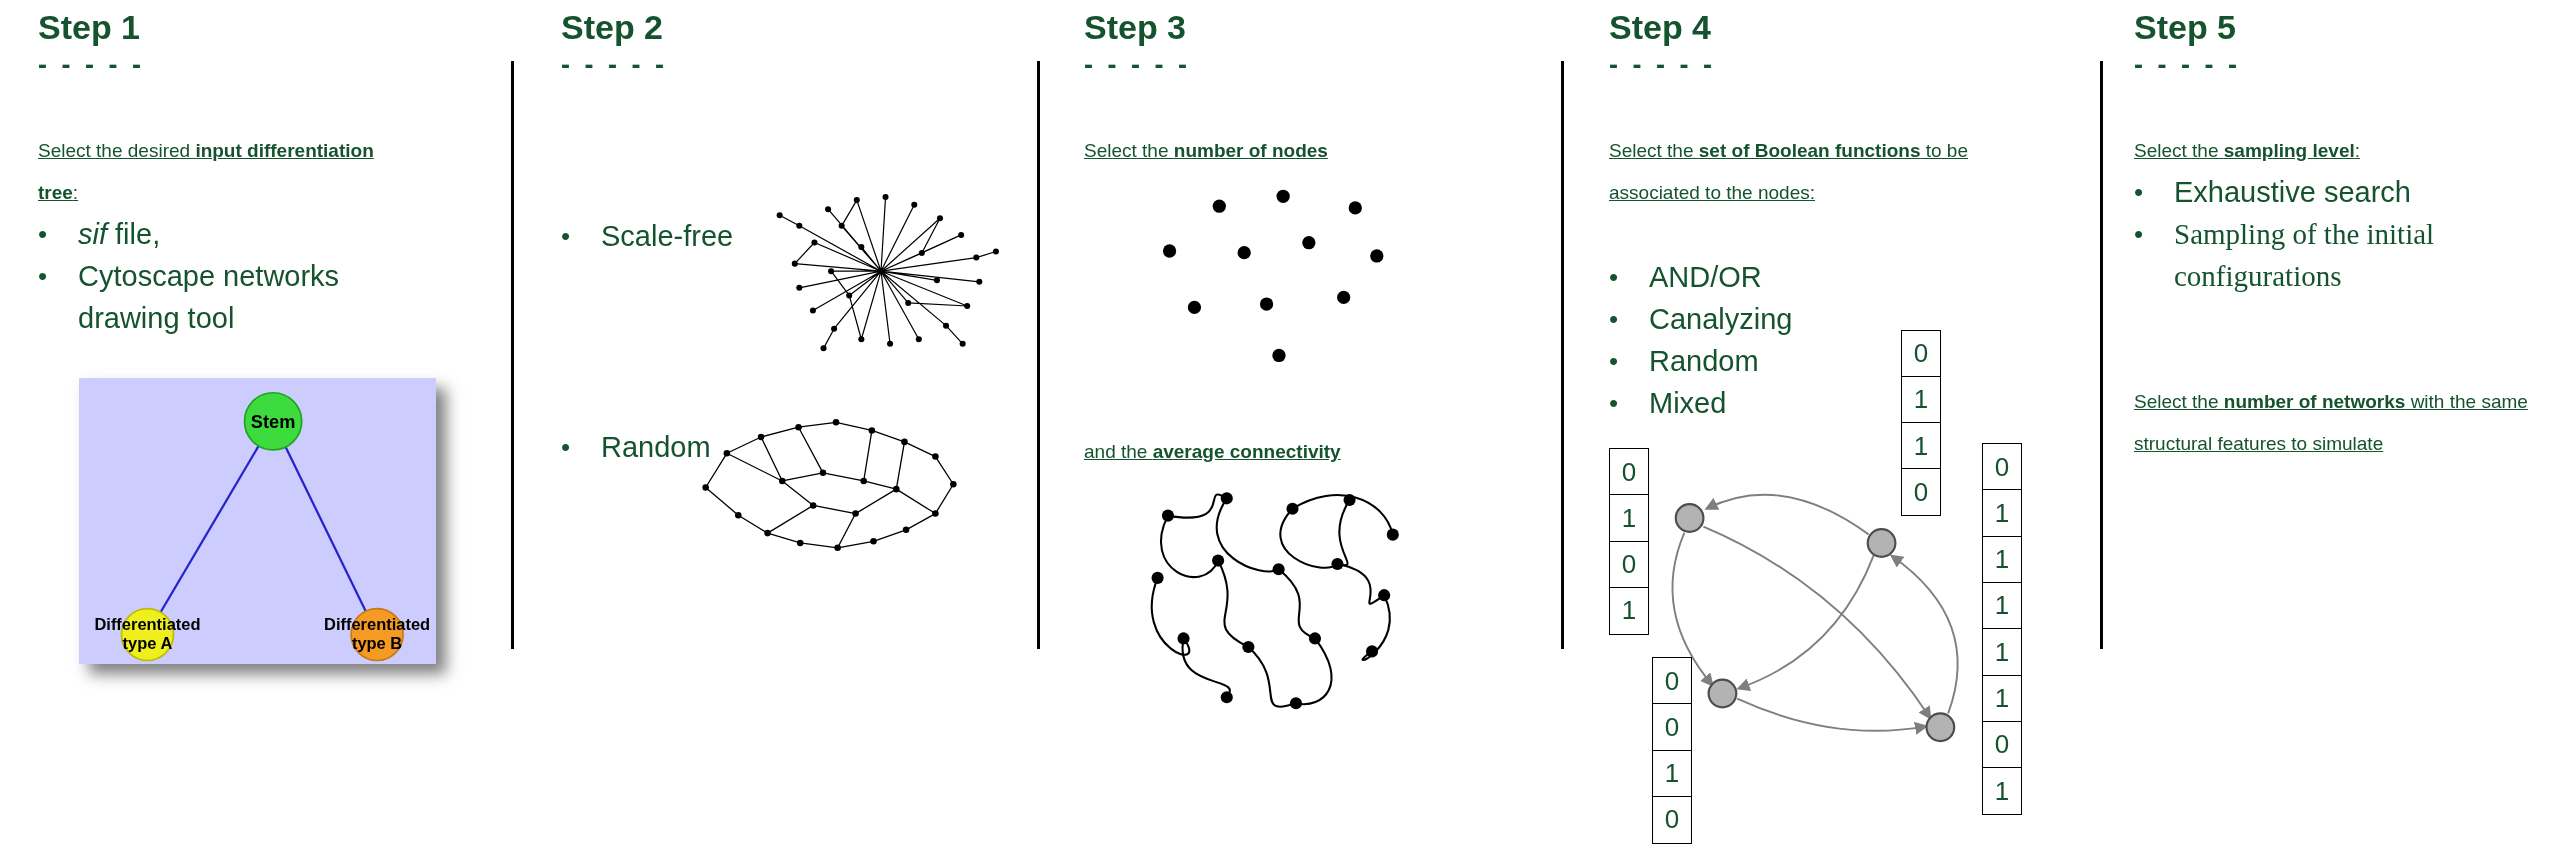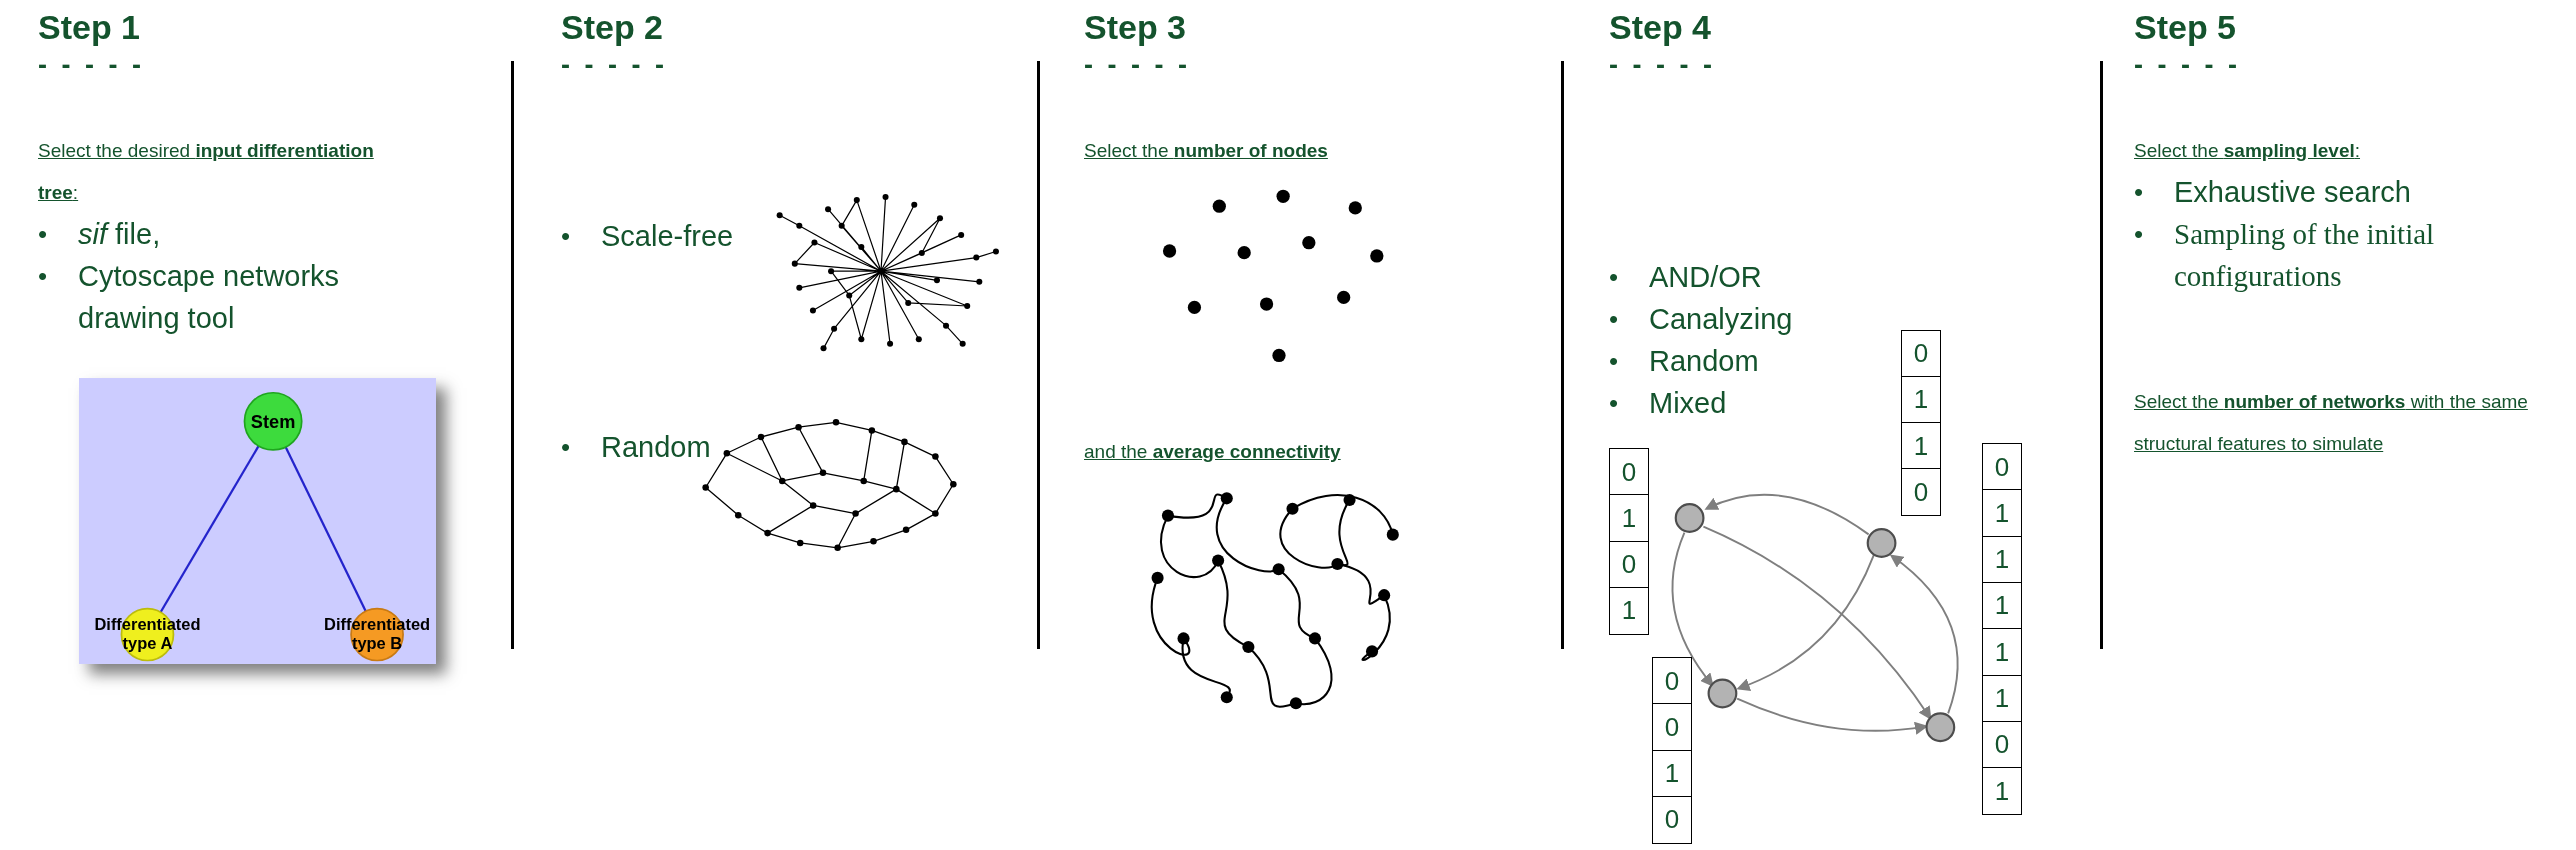--- a/index.html
+++ b/index.html
@@ -222,20 +222,21 @@
       </g>
     </svg>
   </div>
 
   <div class="vline" style="left:1561px;"></div>
 
   <div class="col" style="left:1609px; width:459px;">
     <h2 class="step-title">Step 4</h2>
     <div class="dashes">- - - - -</div>
 
+    <p class="body-text intro" style="top:130px; width:424px;"><span>Select the </span><b>set of Boolean functions</b><span> to be associated to the nodes:</span></p>
 
     <div class="bullets" style="top:256px;">
       <div class="bullet">
         <span class="marker">•</span>
         <span class="btext">AND/OR</span>
       </div>
       <div class="bullet">
         <span class="marker">•</span>
         <span class="btext">Canalyzing</span>
       </div>

